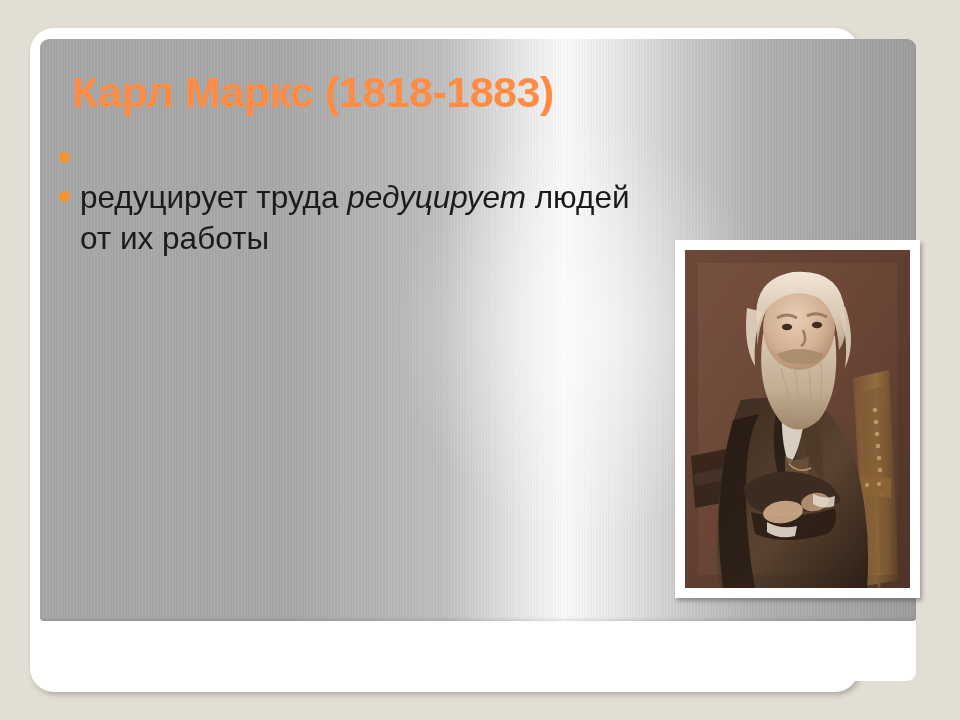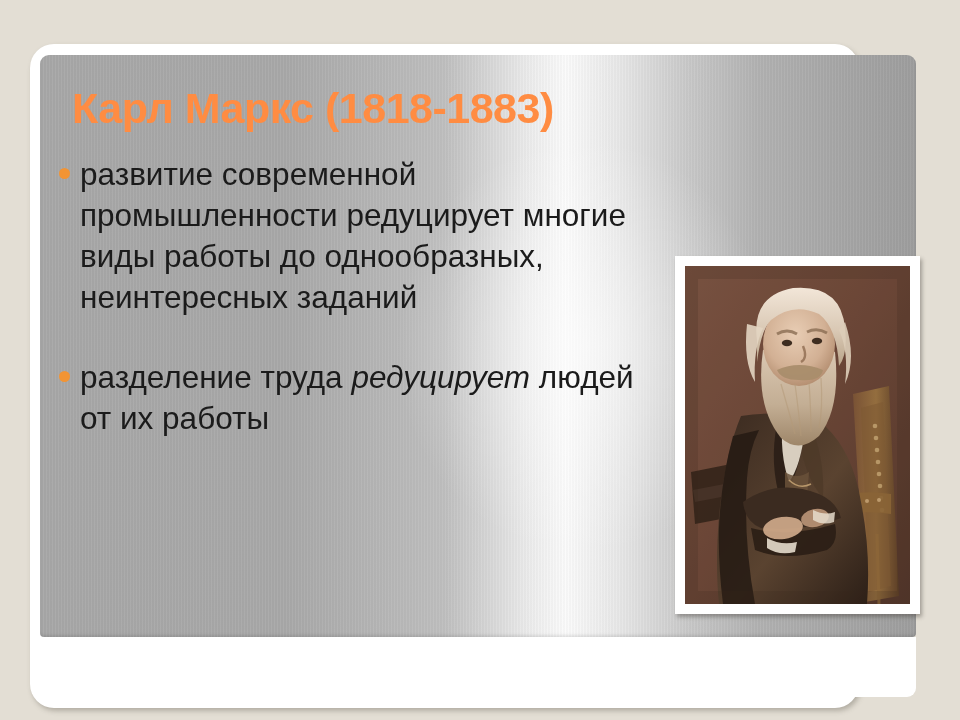--- a/index.html
+++ b/index.html
@@ -13,21 +13,21 @@
   body {
     background: #e3ded4;
     font-family: "Liberation Sans", sans-serif;
     position: relative;
   }
 
   
   #slide-card {
     position: absolute;
     left: 30px;
-    top: 44px;
+    top: 28px;
     width: 829px;
     height: 664px;
     background: #ffffff;
     border-radius: 24px;
     box-shadow: 2px 3px 5px rgba(120,115,105,0.45);
   }
 
   
   #slide-panel {
     position: absolute;
@@ -167,26 +167,25 @@
     <div id="panel-texture"></div>
     <div id="panel-glow"></div>
   </div>
 
   <h1 id="slide-title">Карл Маркс (1818-1883)</h1>
 
   <ul id="bullet-list">
 
     <li class="bullet-item">
       <span class="bullet-dot"></span>
-      <span class="bullet-text"><span>развитие современной промышленности редуцирует многие виды работы до однообразных, неинтересных заданий</span></span>
     </li>
 
     <li class="bullet-item">
       <span class="bullet-dot"></span>
-      <span class="bullet-text"><span>разделение труда </span><span class="em">редуцирует</span><span> людей от их работы</span></span>
+      <span class="bullet-text"><span>редуцирует труда </span><span class="em">редуцирует</span><span> людей от их работы</span></span>
     </li>
 
   </ul>
 
   <div id="marx-photo-frame">
     <div id="marx-photo">
       <svg viewBox="0 0 225 338" preserveAspectRatio="none" aria-hidden="true">
         <defs>
           <linearGradient id="bgSepia" x1="0" y1="0" x2="1" y2="1">
             <stop offset="0%" stop-color="#7b5442"></stop>

